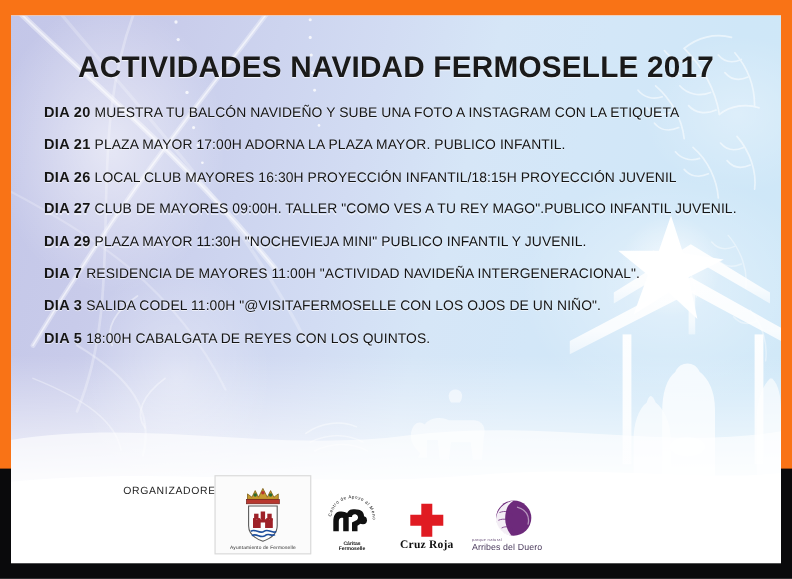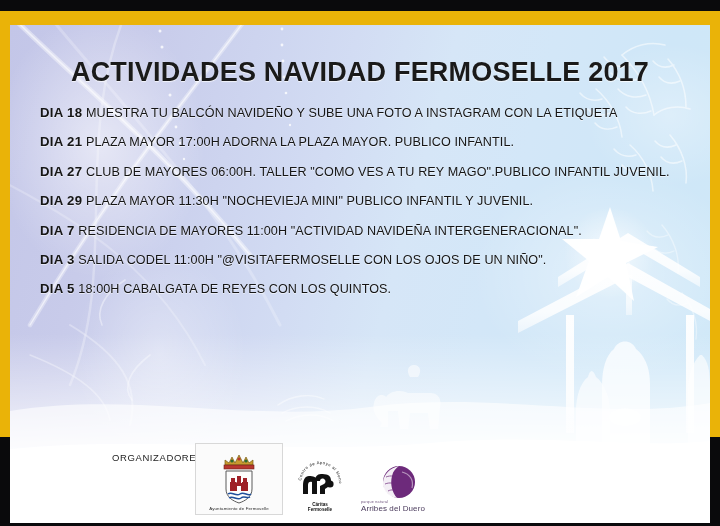--- a/index.html
+++ b/index.html
@@ -13,22 +13,21 @@
     height: 526px;
     overflow: hidden;
     font-family: "Liberation Sans", sans-serif;
   }
 
   
   #poster-frame {
     position: absolute;
     left: 0; top: 0;
     width: 720px; height: 426px;
-    background: #eab308;
-    margin-top: 11px;
+    background: #f97316;
   }
   #poster-inner {
     position: absolute;
     left: 10px; top: 14px;
     width: 700px; height: 498px;
     overflow: hidden;
     background: #ffffff;
   }
 
   
@@ -325,34 +324,38 @@
         <path d="M0 386 C 120 366, 240 398, 360 382 C 480 366, 600 396, 700 378 L 700 498 L 0 498 Z" fill="#ffffff" opacity="0.60"></path>
         <path d="M0 424 C 140 410, 280 430, 420 418 C 540 408, 620 424, 700 416 L 700 498 L 0 498 Z" fill="#ffffff" opacity="0.88"></path>
       </g>
     </svg>
 
     <div id="poster-title">ACTIVIDADES NAVIDAD FERMOSELLE 2017</div>
 
     <div id="schedule">
 
       <div class="sched-row justify-row">
-        <span class="sched-day">DIA 18</span>
+        <span class="sched-day">DIA 20</span>
         <span class="sched-body">MUESTRA TU BALCÓN NAVIDEÑO Y SUBE UNA FOTO A INSTAGRAM CON LA ETIQUETA</span>
       </div>
 
       <div class="sched-row">
         <span class="sched-day">DIA 21</span>
         <span class="sched-body">PLAZA MAYOR 17:00H ADORNA LA PLAZA MAYOR. PUBLICO INFANTIL.</span>
       </div>
 
 
+      <div class="sched-row">
+        <span class="sched-day">DIA 26</span>
+        <span class="sched-body">LOCAL CLUB MAYORES 16:30H PROYECCIÓN INFANTIL/18:15H  PROYECCIÓN JUVENIL</span>
+      </div>
 
       <div class="sched-row">
         <span class="sched-day">DIA 27</span>
-        <span class="sched-body">CLUB DE MAYORES 06:00H. TALLER "COMO VES A TU REY MAGO".PUBLICO INFANTIL JUVENIL.</span>
+        <span class="sched-body">CLUB DE MAYORES 09:00H. TALLER "COMO VES A TU REY MAGO".PUBLICO INFANTIL JUVENIL.</span>
       </div>
 
 
       <div class="sched-row">
         <span class="sched-day">DIA 29</span>
         <span class="sched-body">PLAZA MAYOR 11:30H "NOCHEVIEJA MINI" PUBLICO INFANTIL Y JUVENIL.</span>
       </div>
 
       <div class="sched-row">
         <span class="sched-day">DIA 7</span>
@@ -425,20 +428,27 @@
                        L 33 29 C 37 26, 37 19, 33 17 C 31 16, 28 16, 26 16 Z"></path>
               <circle cx="35" cy="26" r="3.6"></circle>
             </g>
           </svg>
           <div class="cap">
             <span>Cáritas</span><br>
             <span>Fermoselle</span>
           </div>
         </div>
 
+        <div class="logo-box" id="logo-cruzroja">
+          <svg class="logo-art" width="32" height="32" viewBox="0 0 32 32">
+            <path d="M11 1 L 21 1 L 21 11 L 31 11 L 31 21 L 21 21 L 21 31 L 11 31
+                     L 11 21 L 1 21 L 1 11 L 11 11 Z" fill="#e01b22"></path>
+          </svg>
+          <div class="cap">Cruz Roja</div>
+        </div>
 
         <div class="logo-box" id="logo-arribes">
           <svg class="logo-art" width="40" height="36" viewBox="0 0 40 36">
             <circle cx="19" cy="18" r="16" fill="#6d2a7b"></circle>
             <path d="M19 2 C 10 4, 4 10, 3 18 C 2 26, 8 33, 17 34
                      C 12 28, 10 20, 12 12 C 13 7, 16 4, 19 2 Z" fill="#ffffff" opacity="0.92"></path>
             <g stroke="#6d2a7b" fill="none" stroke-width="0.9" opacity="0.8">
               <path d="M6 13 C 11 11, 15 12, 18 15"></path>
               <path d="M5 20 C 10 18, 14 19, 17 22"></path>
               <path d="M8 27 C 12 25, 15 26, 18 28"></path>

